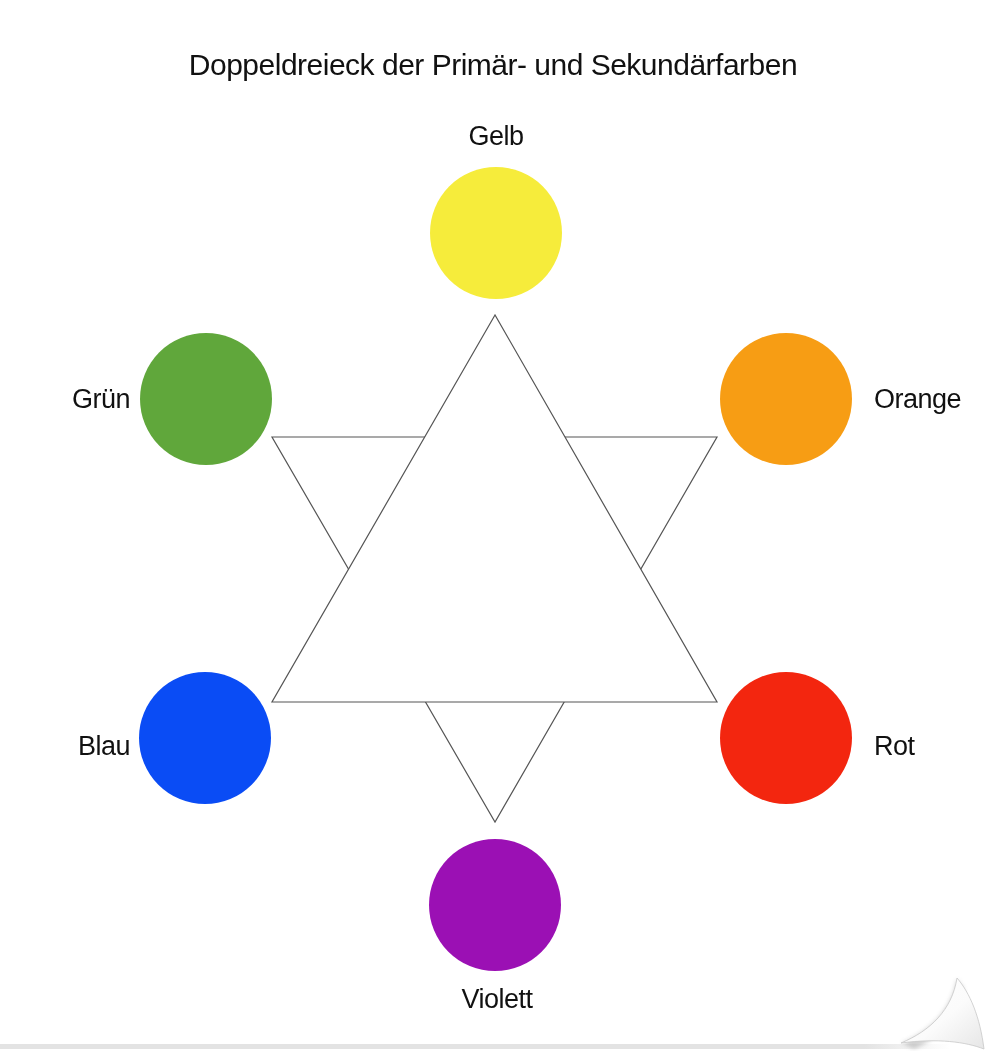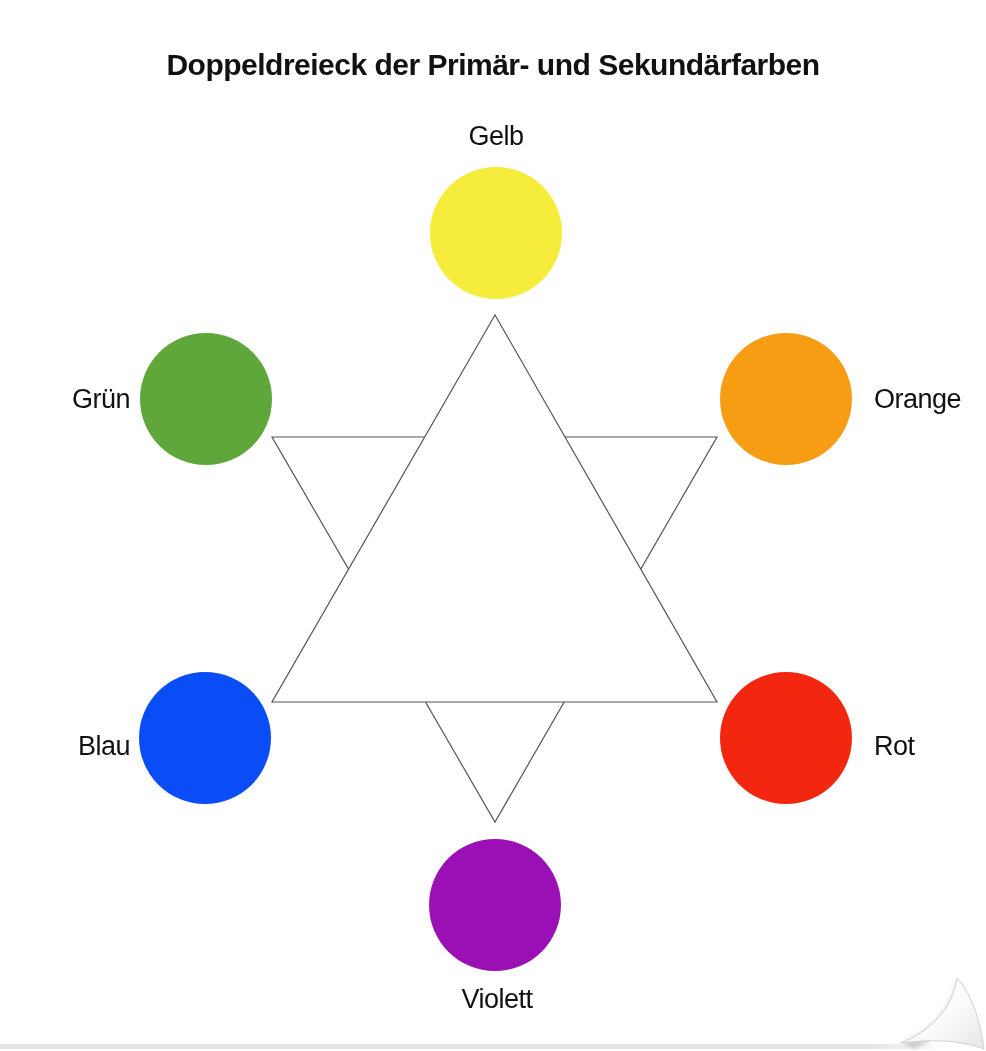--- a/index.html
+++ b/index.html
@@ -16,21 +16,21 @@
     font-family: "Liberation Sans", sans-serif;
   }
   .diagram-title {
     position: absolute;
     top: 48px;
     left: 0;
     width: 986px;
     margin: 0;
     text-align: center;
     font-size: 30px;
-    font-weight: 700;
+    font-weight: 400;
     letter-spacing: -0.5px;
     color: #111111;
   }
   .star-svg {
     position: absolute;
     left: 0;
     top: 0;
   }
   .tri {
     fill: #ffffff;

